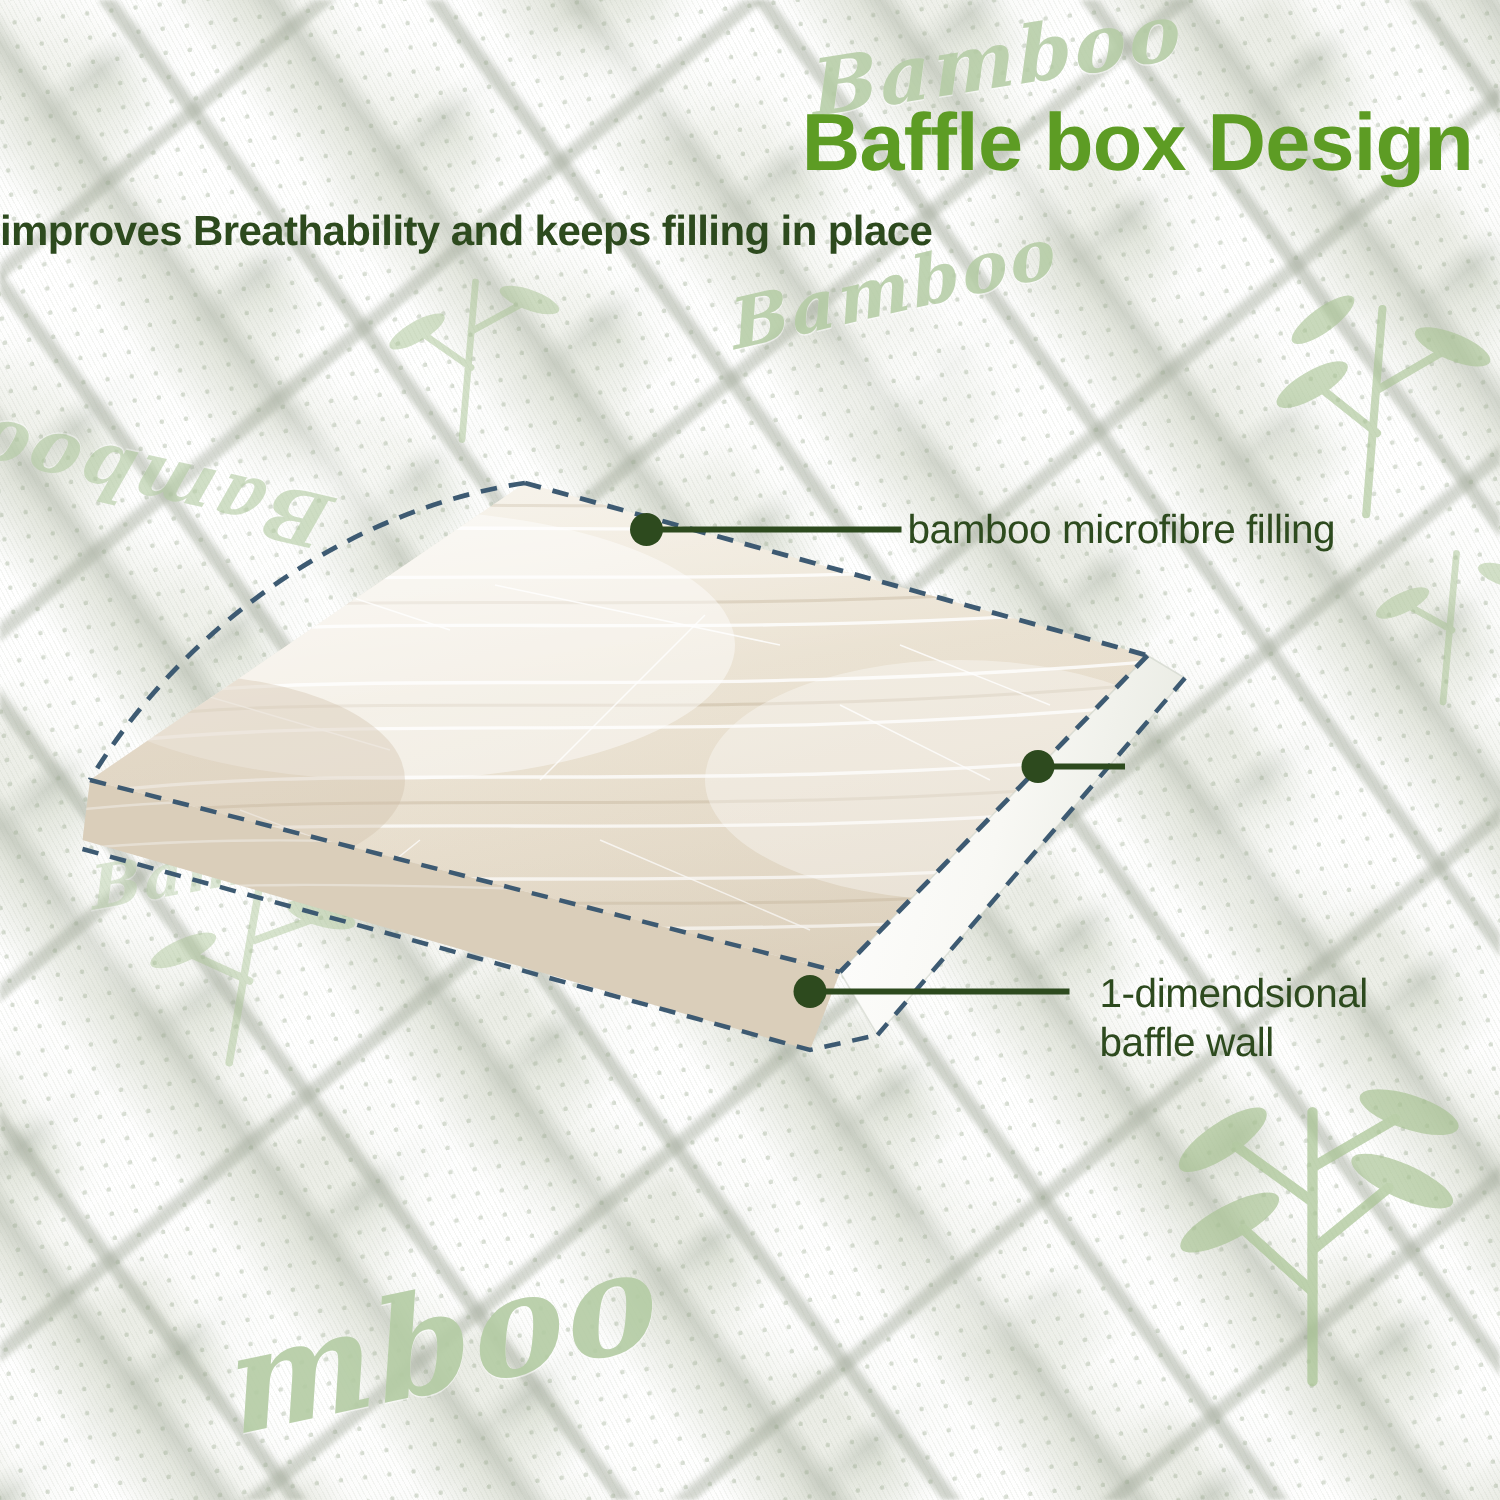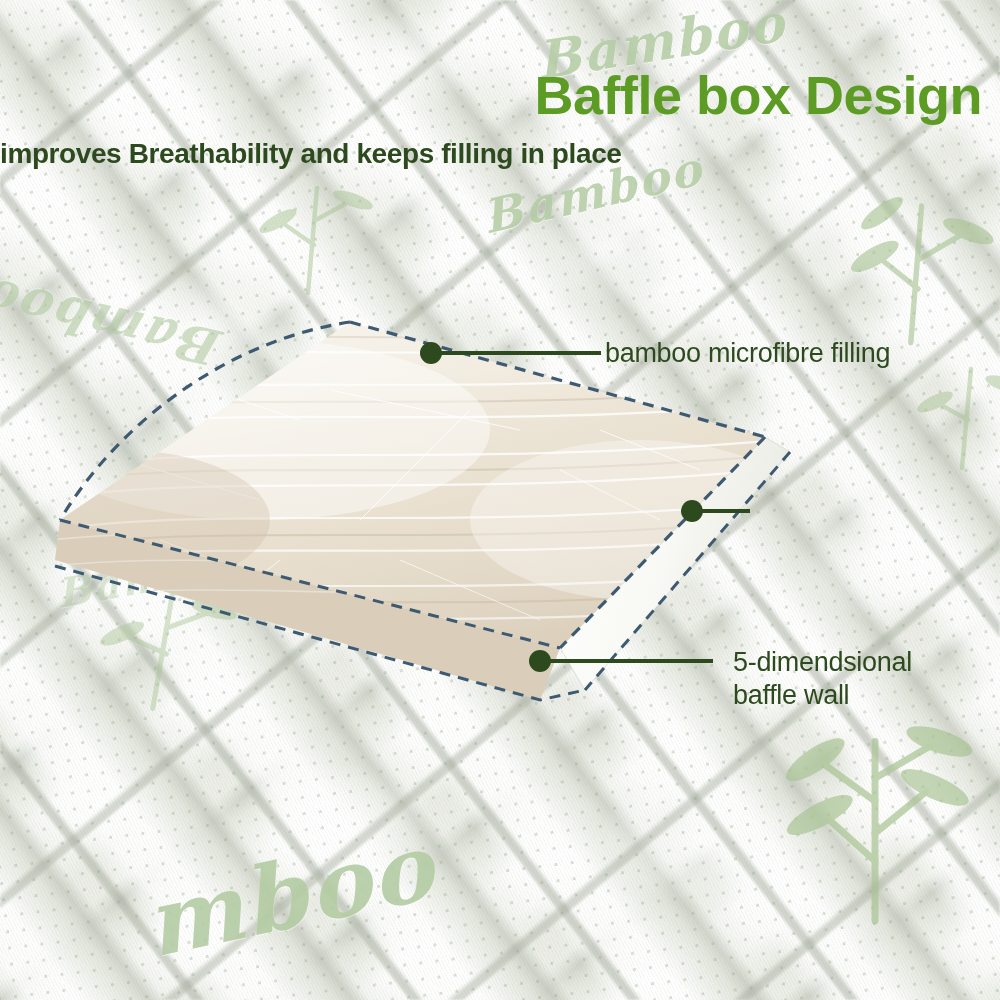--- a/index.html
+++ b/index.html
@@ -346,16 +346,16 @@
 
   <div class="callout-dot" style="left:420px;top:342px;"></div>
   <div class="callout-line" style="left:441px;top:351px;width:160px;"></div>
   <div class="callout-text" style="left:605px;top:337px;">bamboo microfibre filling</div>
 
   <div class="callout-dot" style="left:681px;top:500px;"></div>
   <div class="callout-line" style="left:702px;top:509px;width:48px;"></div>
 
   <div class="callout-dot" style="left:529px;top:650px;"></div>
   <div class="callout-line" style="left:550px;top:659px;width:163px;"></div>
-  <div class="callout-text" style="left:733px;top:646px;">5-dimendsional
+  <div class="callout-text" style="left:733px;top:646px;">1-dimendsional
 baffle wall</div>
 
 </div>
 
 </body></html>

